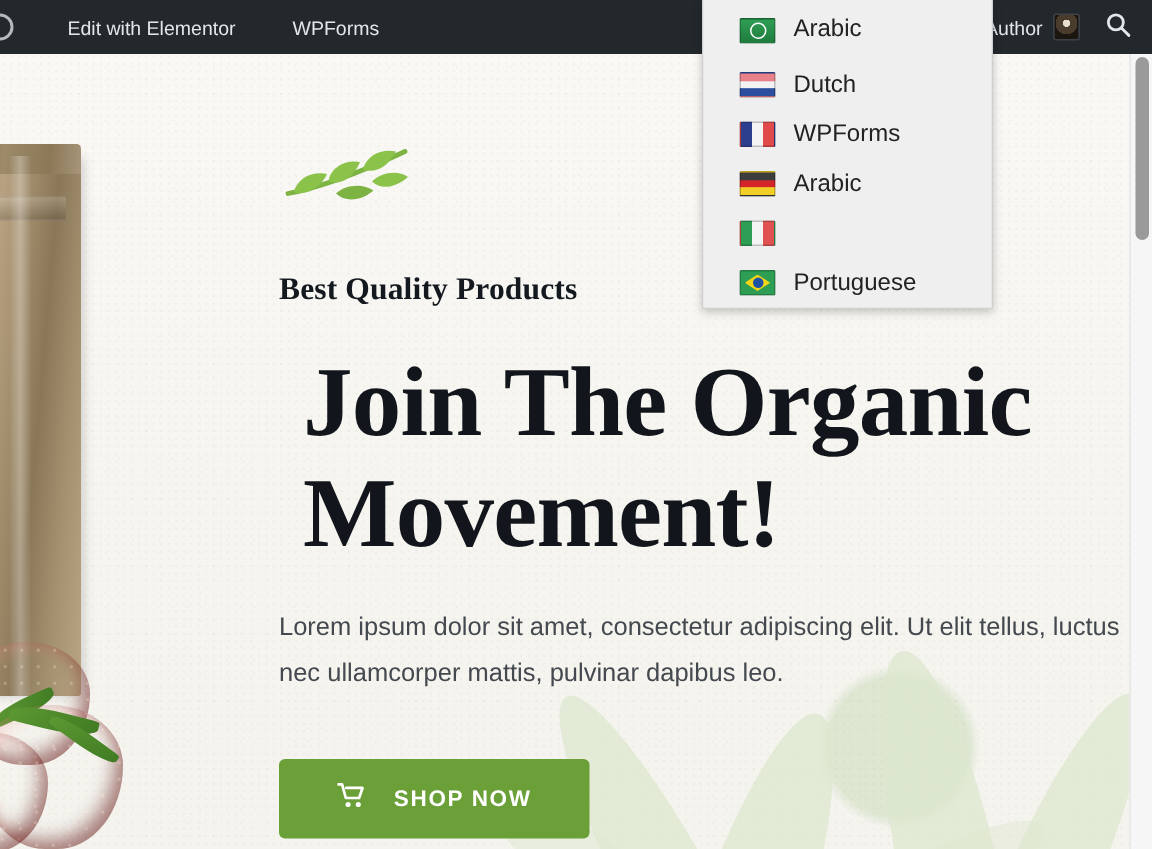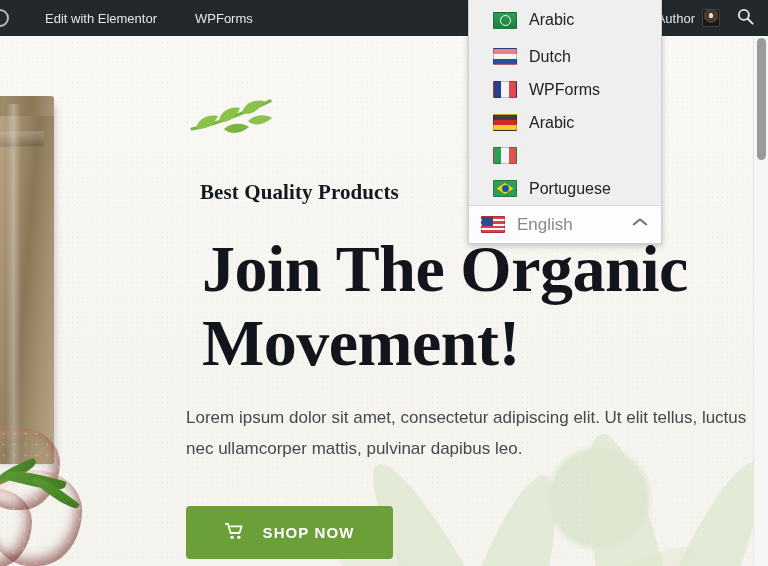--- a/index.html
+++ b/index.html
@@ -310,21 +310,21 @@
   .hero { position: absolute; left: 186px; top: 0; width: 560px; }
 
   .sprig {
     position: absolute;
     left: 0; top: 95px;
     width: 90px; height: 48px;
   }
 
   .eyebrow {
     position: absolute;
-    left: 14px; top: 180px;
+    left: 0; top: 180px;
     font-family: "Liberation Serif", serif;
     font-weight: bold;
     font-size: 21px;
     color: #14181f;
     letter-spacing: .1px;
   }
 
   .headline {
     position: absolute;
     left: 16px; top: 232px;
@@ -508,20 +508,15 @@
       <div class="lang-item">
         <span class="flag flag-italian"></span>
       </div>
 
       <div class="lang-item">
         <span class="flag flag-portuguese"></span>
         <span class="lang-label">Portuguese</span>
       </div>
     </div>
 
-    <div class="lang-current">
-      <span class="flag flag-english"></span>
-      <span class="lang-label">English</span>
-      <span class="chev"></span>
-    </div>
   </div>
 
 </div>
 
 </body></html>

